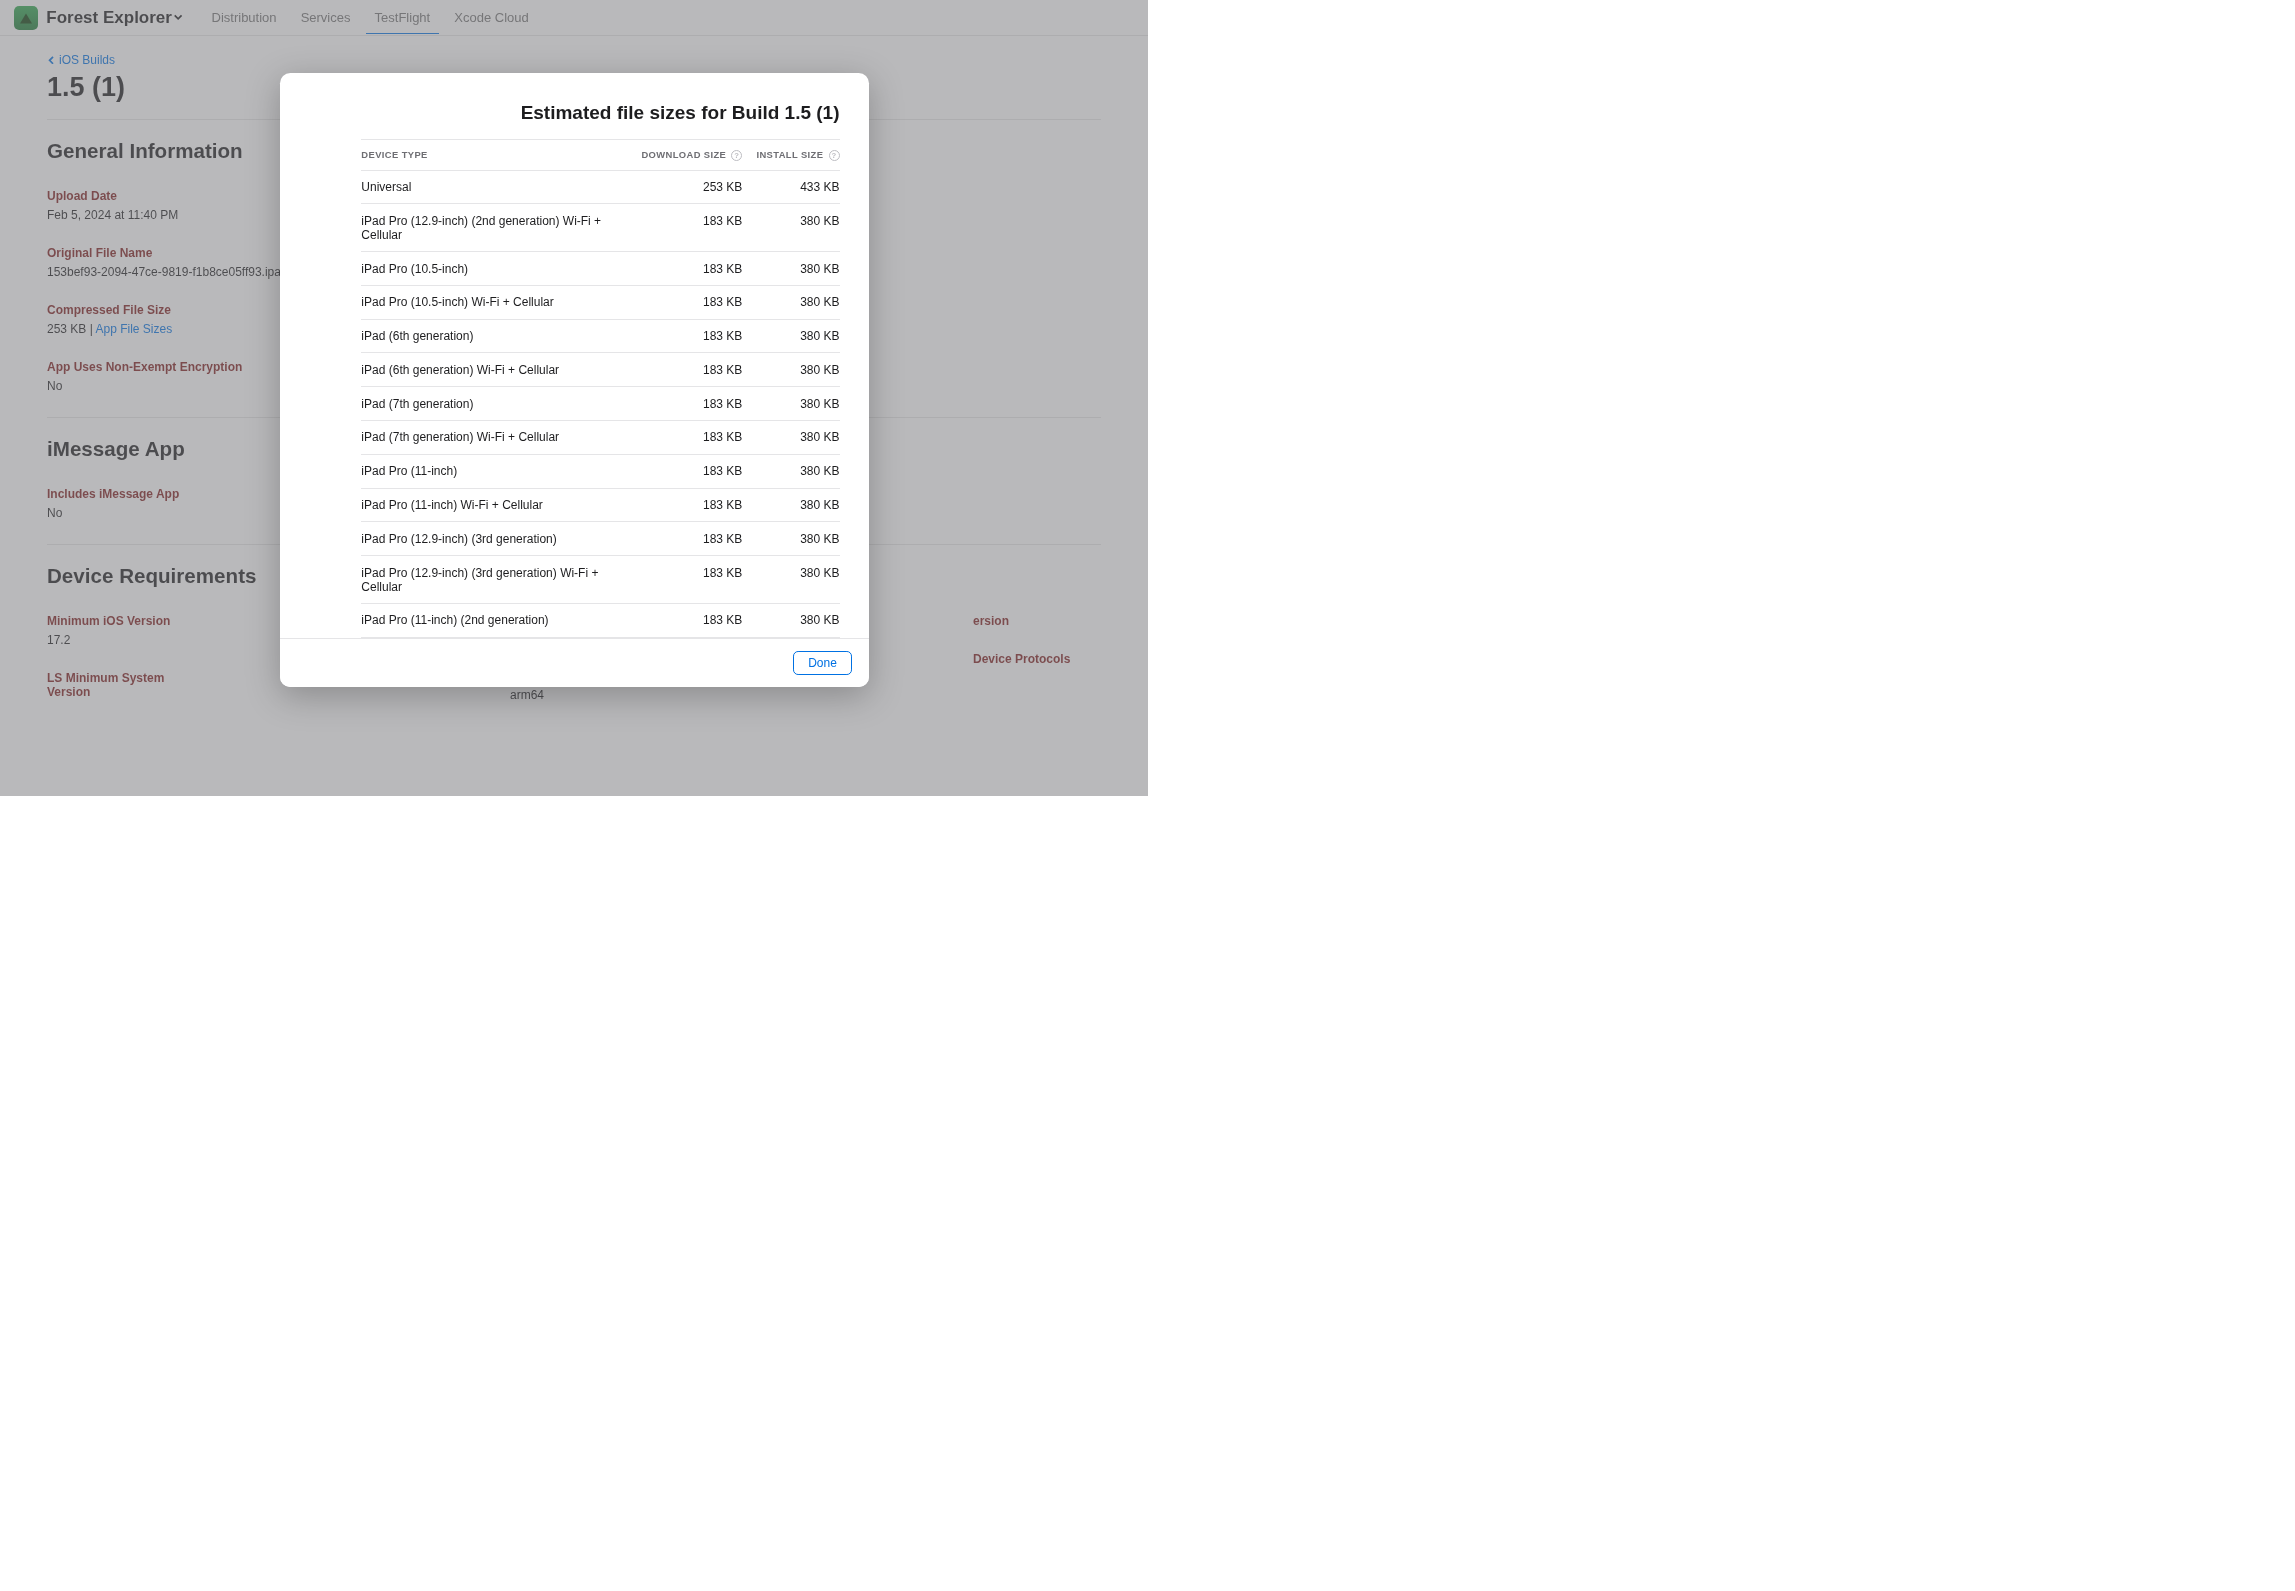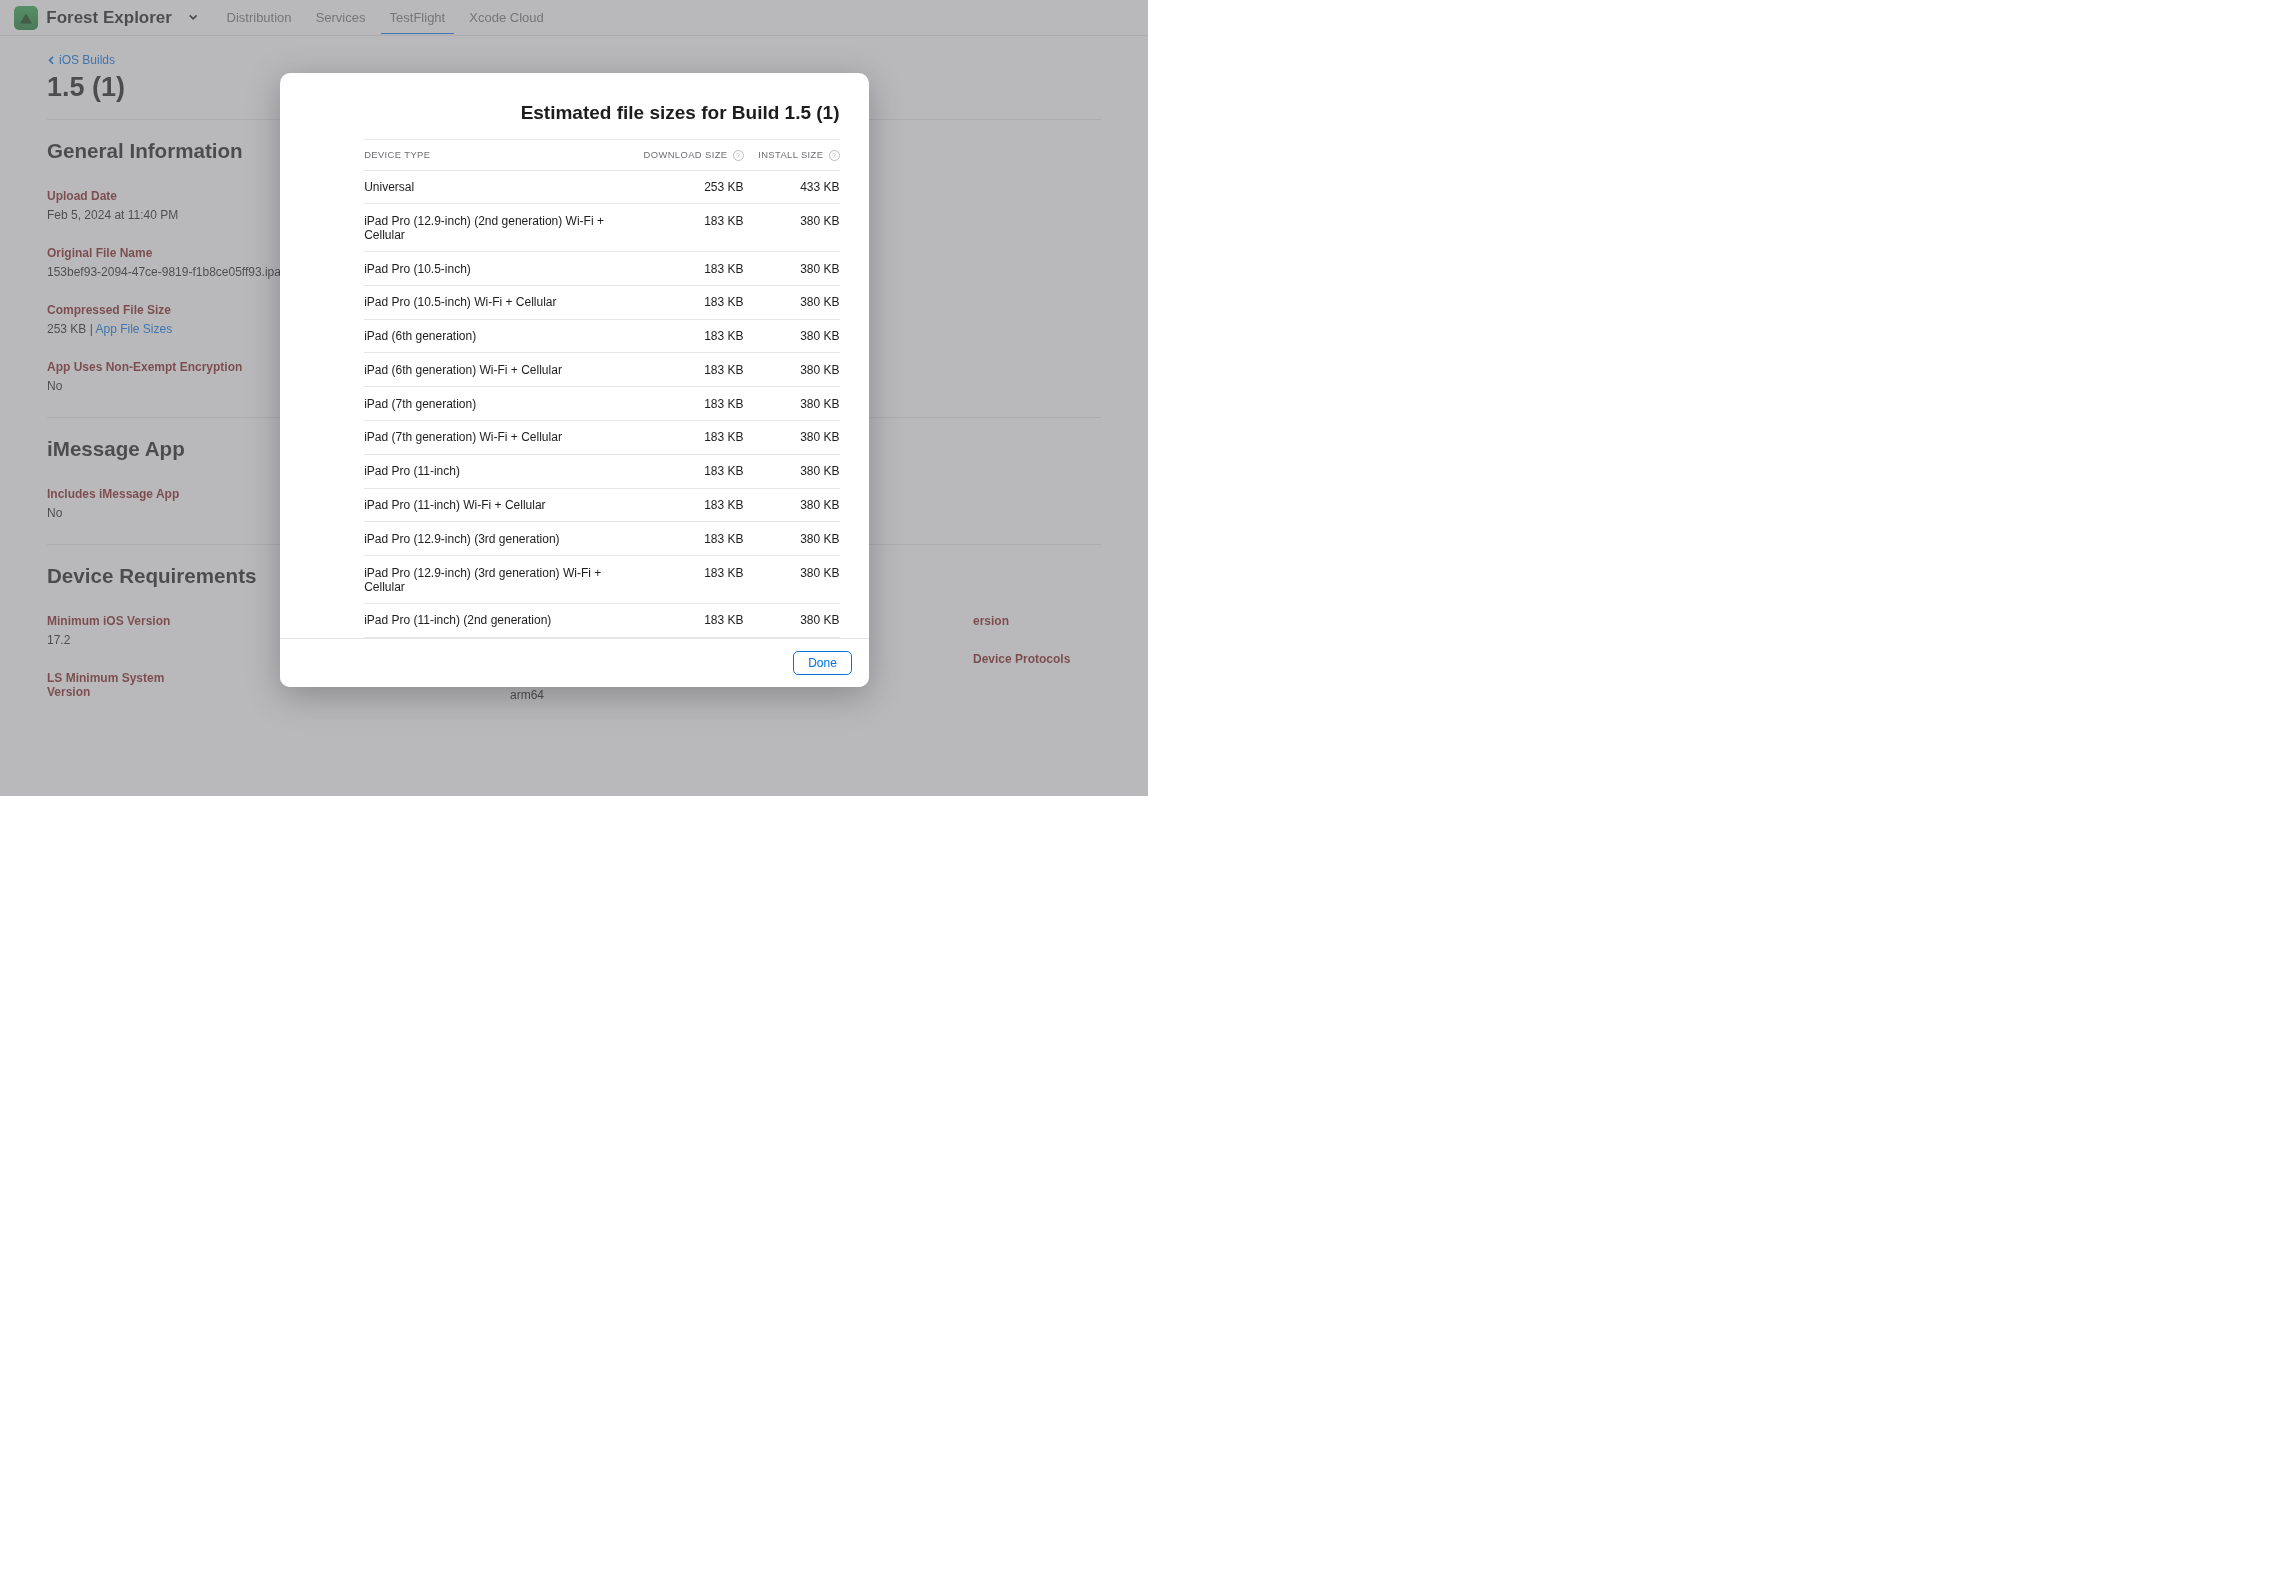--- a/index.html
+++ b/index.html
@@ -37,21 +37,21 @@
       width: 0; height: 0;
       border-left: 6px solid transparent;
       border-right: 6px solid transparent;
       border-bottom: 10.3px solid #0b3d0b;
     }
     .app-name {
       font-weight: 700;
       font-size: 17px;
       display: flex;
       align-items: center;
-      gap: 15px;
+      gap: 0;
     }
     .chevron-down {
       width: 12px; height: 12px;
       display: inline-flex; align-items: center; justify-content: center;
     }
     .chevron-down svg { width: 10.3px; height: 10.3px; }
 
     .tabs { display: flex; margin-left: 19px; gap: 0; }
     .tab {
       padding: 9.4px 8.6px 7.7px 8.6px;
@@ -105,21 +105,21 @@
       display: flex; flex-direction: column; align-items: flex-end;
     }
     .modal-title { font-size: 19px; font-weight: 700; margin-bottom: 15.4px; }
 
     .tbl { width: 100%; border-collapse: collapse; }
     .tbl th {
       text-align: left;
       font-size: 9.4px;
       letter-spacing: 0.4px;
       color: #6e6e73;
-      font-weight: 400;
+      font-weight: 700;
       padding: 8.6px 0 8.6px 0;
       border-top: 0.9px solid #e5e5e7;
       border-bottom: 0.9px solid #e5e5e7;
     }
     .tbl th.num, .tbl td.num { text-align: right; }
     .tbl td {
       font-size: 12px;
       padding: 9.4px 0;
       border-bottom: 0.9px solid #e5e5e7;
       color: #1d1d1f;

